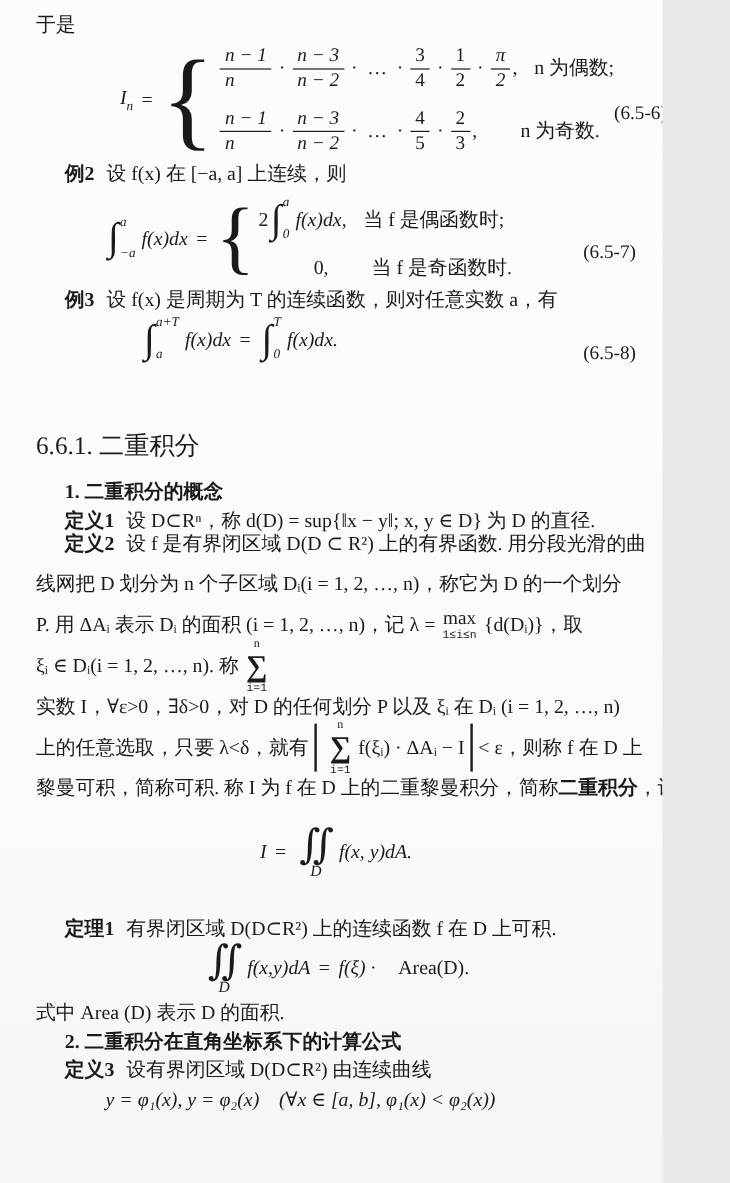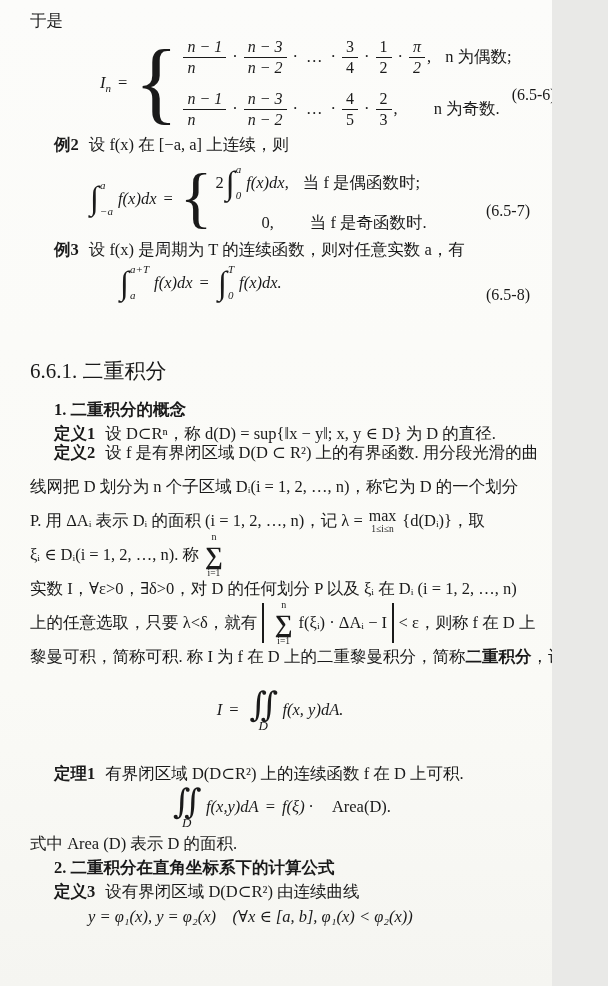--- a/index.html
+++ b/index.html
@@ -37,21 +37,21 @@
   .pw-md{gap:9px;}
   
   .int{display:inline-flex;align-items:center;margin:0 2px;vertical-align:middle;}
   .ig{font-size:33px;line-height:1;font-style:normal;}
   .ib{display:inline-flex;flex-direction:column;justify-content:space-between;height:40px;font-size:11px;margin:0 3px 0 1px;line-height:1;font-style:italic;}
   .ib .isup{align-self:flex-start;margin-top:1px;}
   .ib .isub{align-self:flex-start;margin-bottom:2px;}
   
   .stack{display:inline-flex;flex-direction:column;align-items:center;line-height:1;margin:0 6px;}
   .stack .stop{font-size:16px;}
-  .stack .ssub{font-size:9.5px;margin-top:1px;}
+  .stack .ssub{font-size:9.5px;margin-top:1px;font-family:Liberation Mono, monospace;}
   .sum .ssup{font-size:10px;margin-bottom:1px;}
   .sum .sg{font-size:25px;font-weight:bold;}
   .vbar{width:1.5px;height:40px;background:#1a1a1a;margin:0 5px;flex:0 0 auto;}
   
   .iint{display:inline-flex;flex-direction:column;line-height:1;margin:0 4px;}
   .iint .iintg{font-size:34px;font-style:normal;}
   .iint .iintd{font-size:13px;font-style:italic;padding-left:9px;margin-top:-3px;}
   .eqsign{margin:0 7px;font-style:normal;}
   .eqnum{margin-left:auto;font-size:16px;white-space:nowrap;margin-top:24px;}
   .cond{margin-left:14px;}

